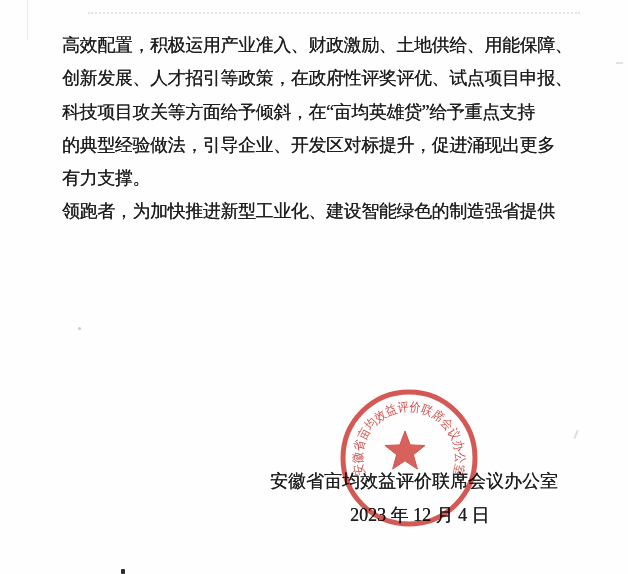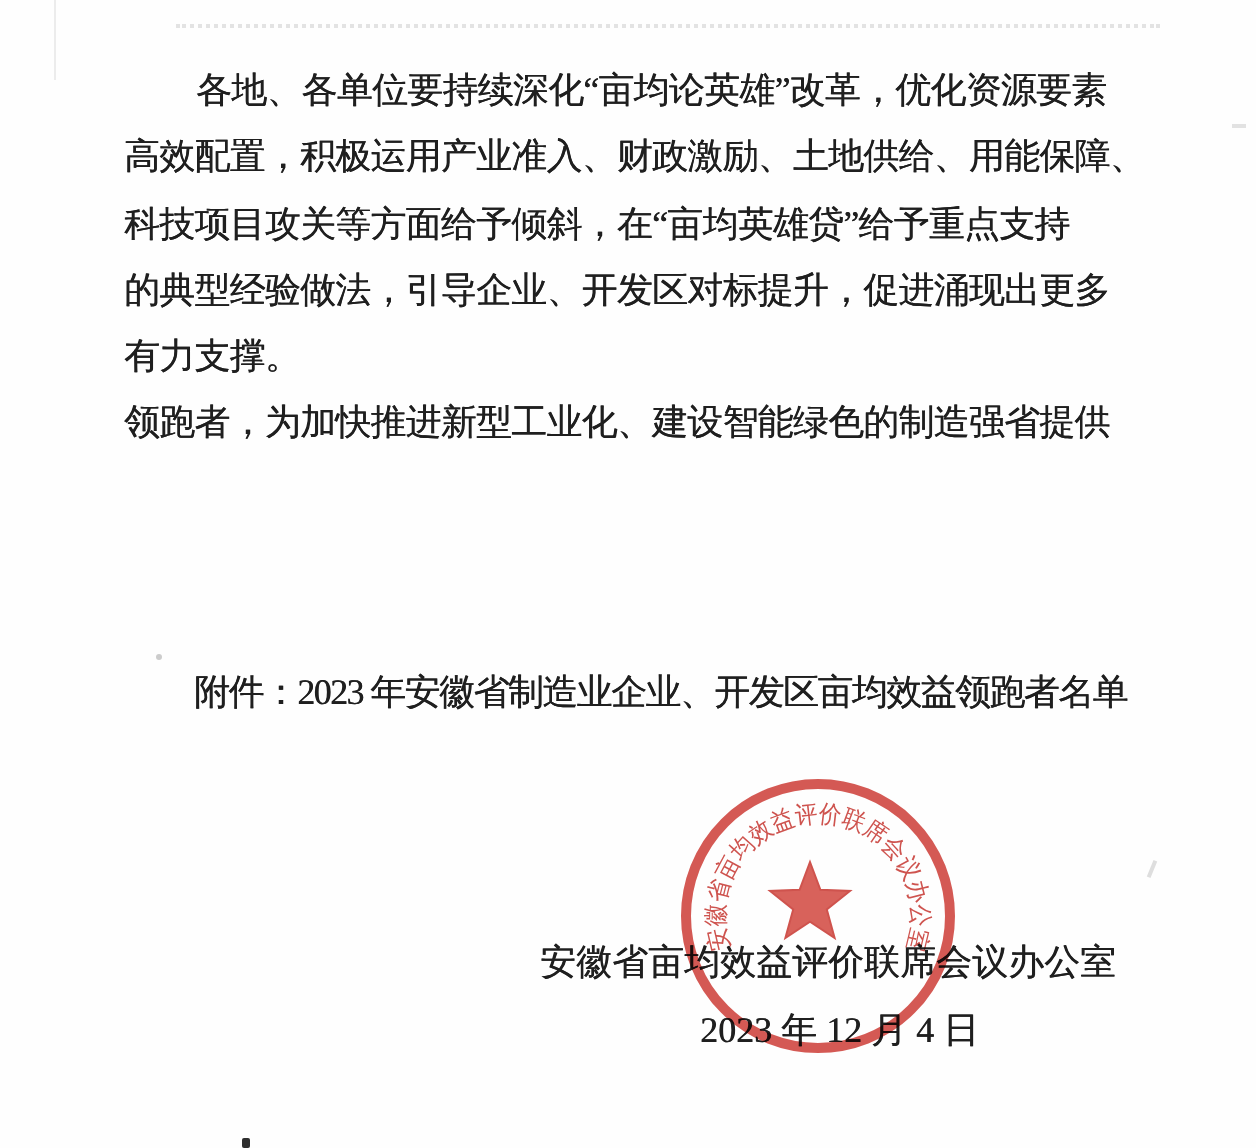--- a/index.html
+++ b/index.html
@@ -87,29 +87,28 @@
 <div class="page">
 
   <div class="scan-line-top"></div>
   <div class="scan-line-left"></div>
   <div class="speck-mid"></div>
   <div class="speck-right"></div>
   <div class="scratch"></div>
   <div class="speck-bottom"></div>
 
   <div class="para" id="body-paragraph">
-      <div class="line indent">各地、各单位要持续深化“亩均论英雄”改革，优化资源要素</div>
       <div class="line">高效配置，积极运用产业准入、财政激励、土地供给、用能保障、</div>
+      <div class="line">创新发展、人才招引等政策，在政府性评奖评优、试点项目申报、</div>
       <div class="line">科技项目攻关等方面给予倾斜，在“亩均英雄贷”给予重点支持</div>
       <div class="line">的典型经验做法，引导企业、开发区对标提升，促进涌现出更多</div>
       <div class="line">有力支撑。</div>
       <div class="line">领跑者，为加快推进新型工业化、建设智能绿色的制造强省提供</div>
     </div>
 
-  <div class="attachment">附件：2023 年安徽省制造业企业、开发区亩均效益领跑者名单</div>
 
   <div class="signature">安徽省亩均效益评价联席会议办公室</div>
 
   <div class="date">2023 年 12 月 4 日</div>
 
   <div class="seal">
     <svg width="160" height="160" viewBox="0 0 160 160" xmlns="http://www.w3.org/2000/svg">
       <defs>
         <path id="sealArc" d="M 35.8 96.1 A 47 47 0 1 1 124.2 96.1" fill="none"></path>
       </defs>

